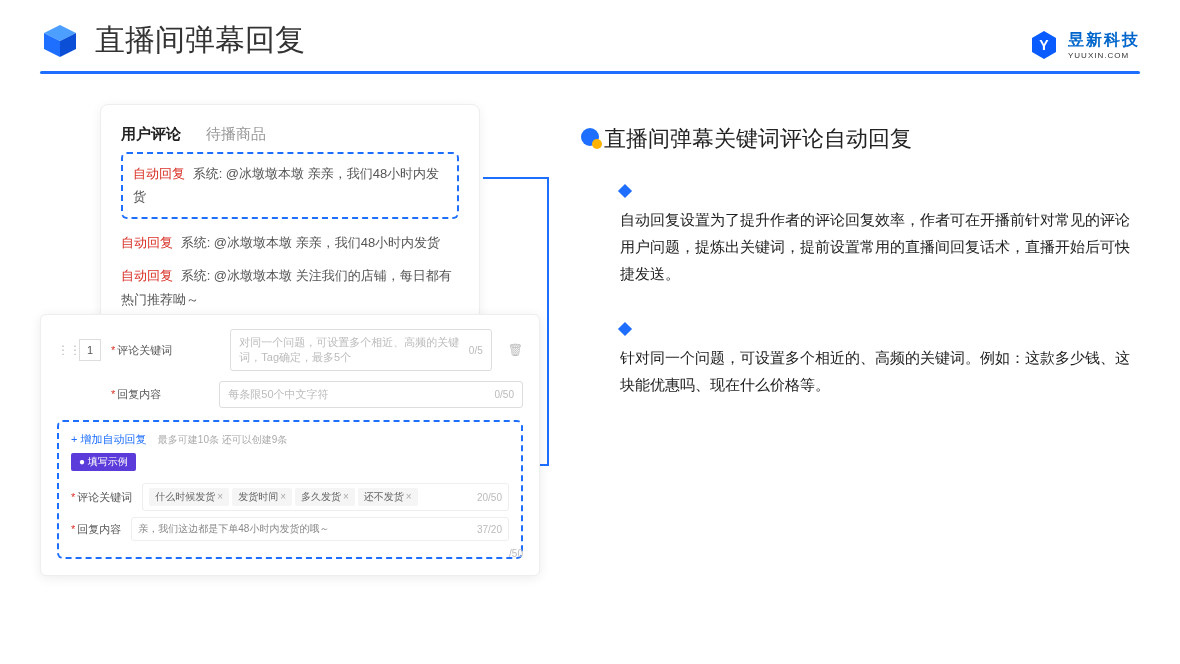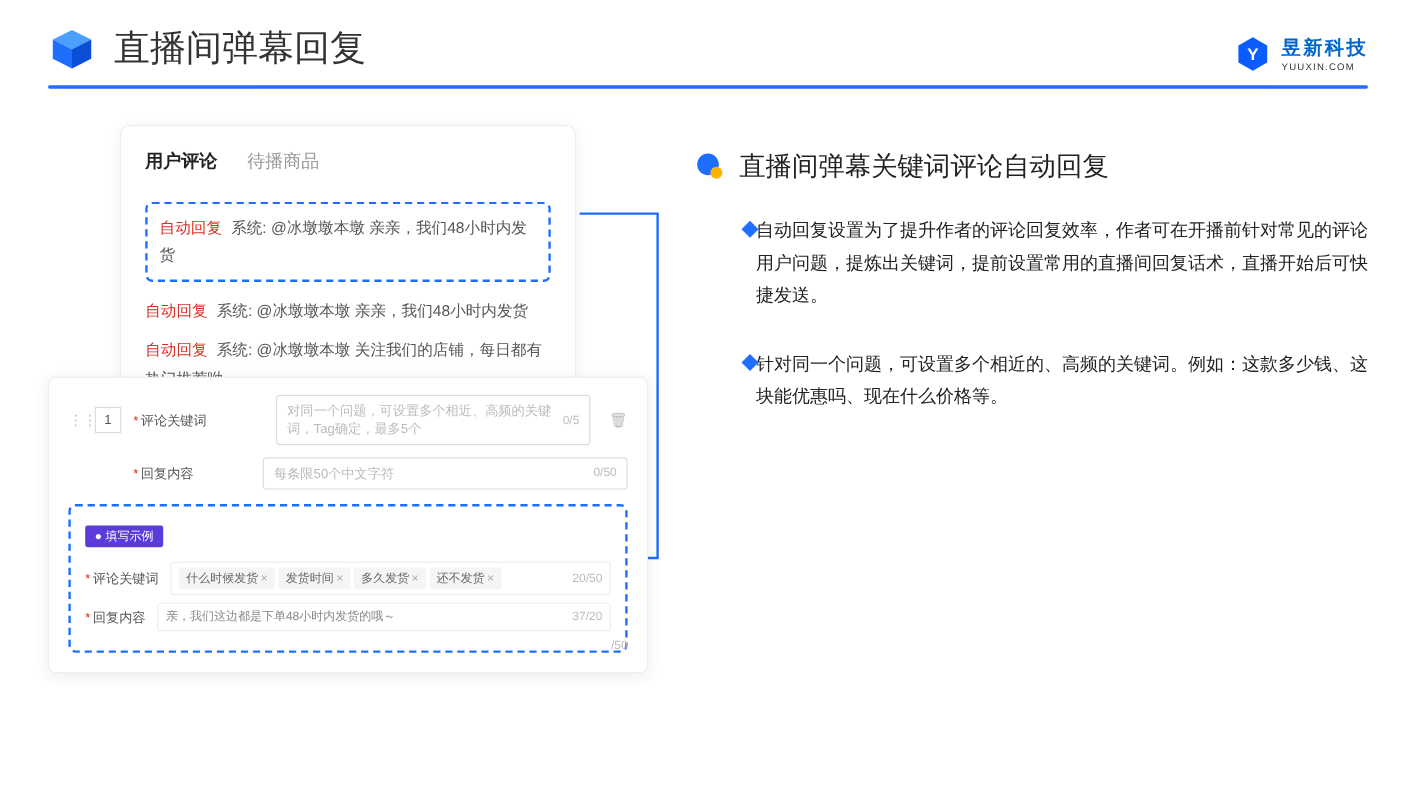--- a/index.html
+++ b/index.html
@@ -10,21 +10,21 @@
 .page-title { font-size: 30px; font-weight: 500; color: #333; }
 .logo { display: flex; align-items: center; gap: 8px; }
 .logo-icon { width: 32px; height: 32px; }
 .logo-text { font-size: 16px; font-weight: bold; color: #0066cc; letter-spacing: 2px; }
 .logo-sub { font-size: 8px; color: #333; letter-spacing: 1px; }
 .divider { height: 3px; background: #1e6fff; margin: 0 40px 30px 40px; border-radius: 2px; }
 .content { display: flex; padding: 0 40px; gap: 50px; }
 .left-col { width: 490px; position: relative; }
 
 .card1 { position: absolute; left: 60px; top: 0; width: 380px; background: #fff; border: 1px solid #eee; border-radius: 8px; box-shadow: 0 2px 12px rgba(0,0,0,0.06); padding: 20px 20px 18px 20px; }
-.tabs { display: flex; gap: 25px; font-size: 15px; margin-bottom: 24px; }
+.tabs { display: flex; gap: 25px; font-size: 15px; margin-bottom: 8px; }
 .tab-active { font-weight: bold; color: #222; }
 .tab-inactive { color: #999; }
 .comment-item { font-size: 13px; line-height: 1.8; margin-bottom: 10px; }
 .badge-auto { color: #d93025; font-weight: 500; margin-right: 4px; }
 .sys-txt { color: #555; }
 .highlight-box { border: 2px dashed #1e6fff; border-radius: 6px; padding: 8px 10px; margin-bottom: 12px; }
 
 .card2 { position: absolute; left: 0; top: 210px; width: 500px; background: #fff; border: 1px solid #eee; border-radius: 6px; box-shadow: 0 2px 12px rgba(0,0,0,0.08); padding: 14px 16px 16px 16px; font-size: 12px; }
 .card2-title { font-size: 14px; color: #333; margin-bottom: 12px; display:flex; justify-content:space-between; align-items:center;}
 .close-x { color:#aaa; font-size:14px; }
@@ -43,24 +43,24 @@
 .purple-tag { display: inline-block; background: #5b3bd9; color: #fff; font-size: 10px; padding: 2px 8px; border-radius: 2px; margin: 6px 0; }
 .chip { display: inline-block; background: #f5f5f5; color: #666; font-size: 10px; padding: 2px 6px; border-radius: 2px; margin-right: 3px; }
 .chip-x { color: #aaa; margin-left: 2px; }
 .example-row { display: flex; align-items: center; gap: 10px; margin: 6px 0; }
 .ex-input { flex: 1; border: 1px solid #eee; border-radius: 3px; padding: 4px 6px; font-size: 10px; color: #888; display:flex; justify-content:space-between; align-items:center;}
 .out-count { position:absolute; right:16px; bottom:16px; color:#bbb; font-size:10px;}
 
 .connector { position: absolute; left: 438px; top: 56px; width: 80px; height: 310px; pointer-events:none;}
 
 .right-col { flex: 1; padding-top: 20px; }
-.section-head { display: flex; align-items: center; gap: 12px; margin-bottom: 25px; }
+.section-head { display: flex; align-items: center; margin-bottom: 25px; }
 .dot-icon { width: 24px; height: 24px; }
 .section-title { font-size: 22px; font-weight: 500; color: #222; }
-.bullet { display: flex; margin-bottom: 30px; padding-left: 40px; }
+.bullet { display: flex; gap: 10px; margin-bottom: 30px; padding-left: 40px; flex-direction: column; }
 .diamond { width: 10px; height: 10px; background: #1e6fff; transform: rotate(45deg); margin-top: 7px; flex-shrink: 0; }
 .bullet-text { font-size: 15px; line-height: 1.8; color: #222; }
 </style>
 </head>
 <body>
 
 <div class="header">
   <div class="header-left">
     <svg class="cube-icon" viewBox="0 0 40 40">
       <polygon points="20,4 36,12 20,20 4,12" fill="#4d9fff"></polygon>
@@ -125,20 +125,24 @@
         <span class="drag-col"></span>
         <div style="width:22px"></div>
         <span class="label-txt"><span class="req-star">*</span><span>回复内容</span></span>
         <div class="input-box">
           <span>每条限50个中文字符</span>
           <span class="count-txt">0/50</span>
         </div>
       </div>
 
       <div class="dash-box2">
+        <div>
+          <span class="add-link">+ 增加自动回复</span>
+          <span class="add-sub">最多可建10条 还可以创建9条</span>
+        </div>
         <div class="purple-tag">● 填写示例</div>
         <div class="example-row">
           <span class="label-txt"><span class="req-star">*</span><span>评论关键词</span></span>
           <div class="ex-input">
             <span id="chips-holder"><span class="chip">什么时候发货<span class="chip-x">×</span></span><span class="chip">发货时间<span class="chip-x">×</span></span><span class="chip">多久发货<span class="chip-x">×</span></span><span class="chip">还不发货<span class="chip-x">×</span></span></span>
             <span class="count-txt">20/50</span>
           </div>
         </div>
         <div class="example-row">
           <span class="label-txt"><span class="req-star">*</span><span>回复内容</span></span>

